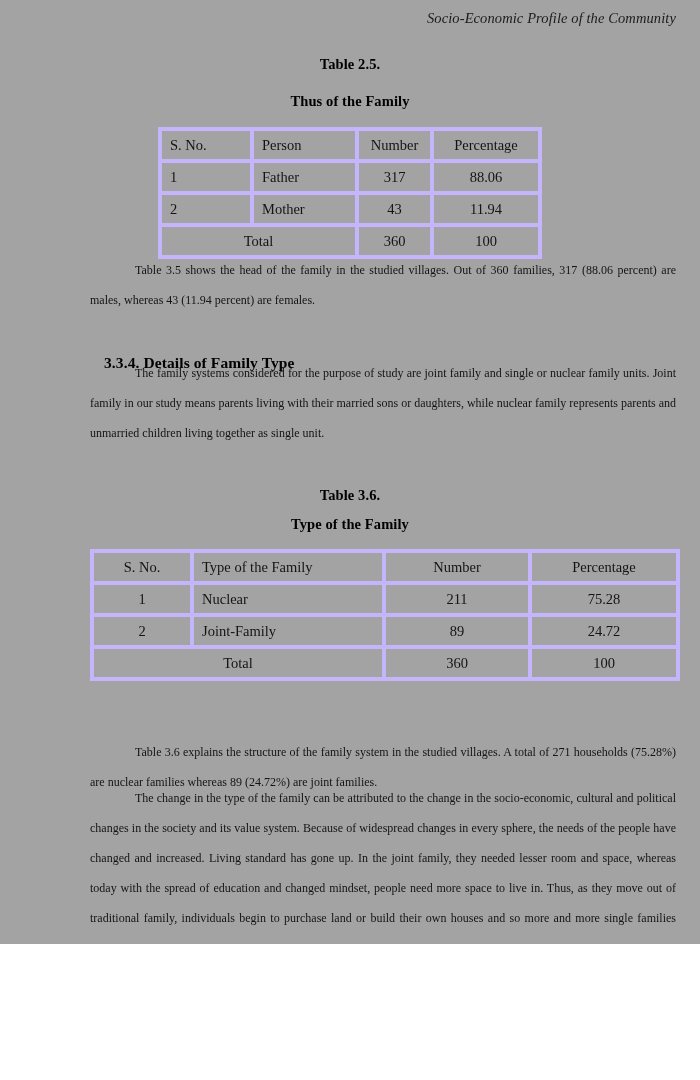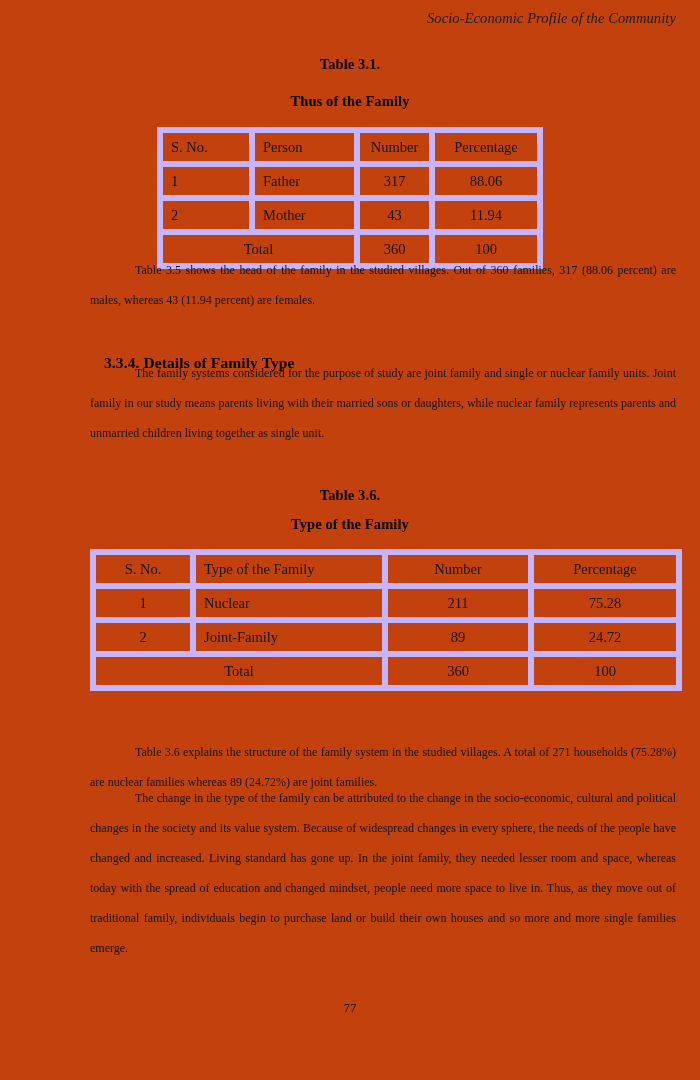--- a/index.html
+++ b/index.html
@@ -4,22 +4,22 @@
 <title>Socio-Economic Profile of the Community</title>
 <style>
   html, body {
     margin: 0;
     padding: 0;
     background: #ffffff;
   }
   .page {
     position: relative;
     width: 700px;
-    height: 1080px;
-    background: #c2410c;
+    height: 944px;
+    background: #a3a3a3;
     font-family: "Liberation Serif", "DejaVu Serif", serif;
     color: #000000;
     overflow: hidden;
     box-sizing: border-box;
   }
 
   
   .running-header {
     position: absolute;
     right: 0;
@@ -62,21 +62,21 @@
   }
 
   
   table.doc-table {
     border-collapse: collapse;
     font-size: 14.5px;
     color: #141414;
     table-layout: fixed;
   }
   table.doc-table td {
-    border: 6px solid #c4b5fd;
+    border: 4px solid #c4b5fd;
     height: 26px;
     padding: 1px 8px;
     vertical-align: middle;
     line-height: 18px;
     white-space: nowrap;
   }
   .c { text-align: center; }
   .l { text-align: left; }
 
   
@@ -123,21 +123,21 @@
   #para3   { top: 737px; left: 90px; width: 586px; }
   #para4   { top: 783px; left: 90px; width: 586px; }
 </style>
 </head>
 <body>
 
 <div class="page">
 
   <div class="running-header pos" style="top:10px; left:0; padding-right:24px; box-sizing:border-box;">Socio-Economic Profile of the Community</div>
 
-  <div id="cap35a" class="caption pos">Table 3.1.</div>
+  <div id="cap35a" class="caption pos">Table 2.5.</div>
   <div id="cap35b" class="caption pos">Thus of the Family</div>
 
   <div id="tbl35" class="pos">
     <table class="doc-table table35">
       <colgroup>
         <col class="c1">
           <col class="c2">
           <col class="c3">
           <col class="c4">
       </colgroup>

